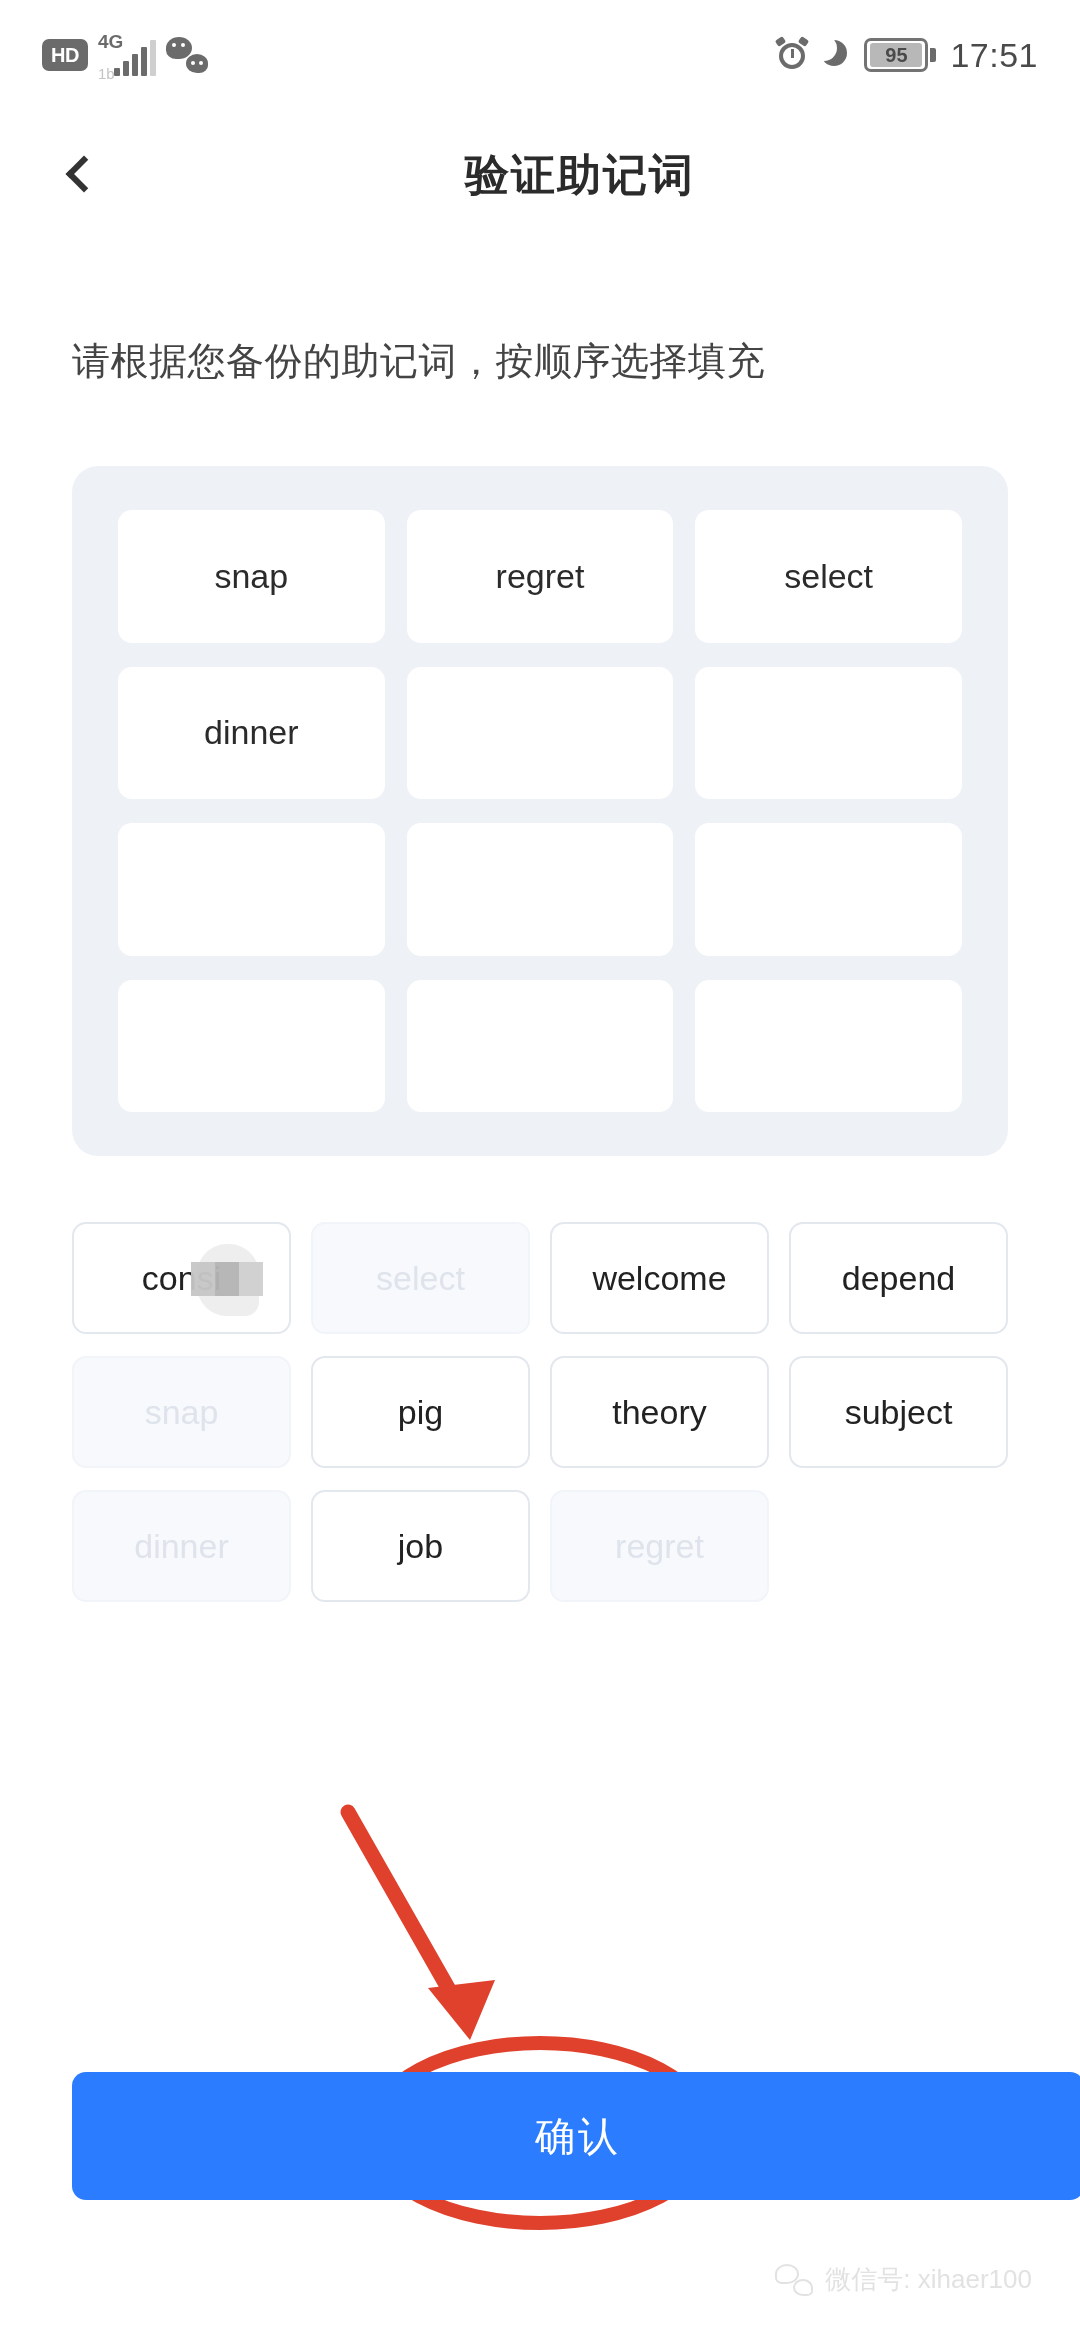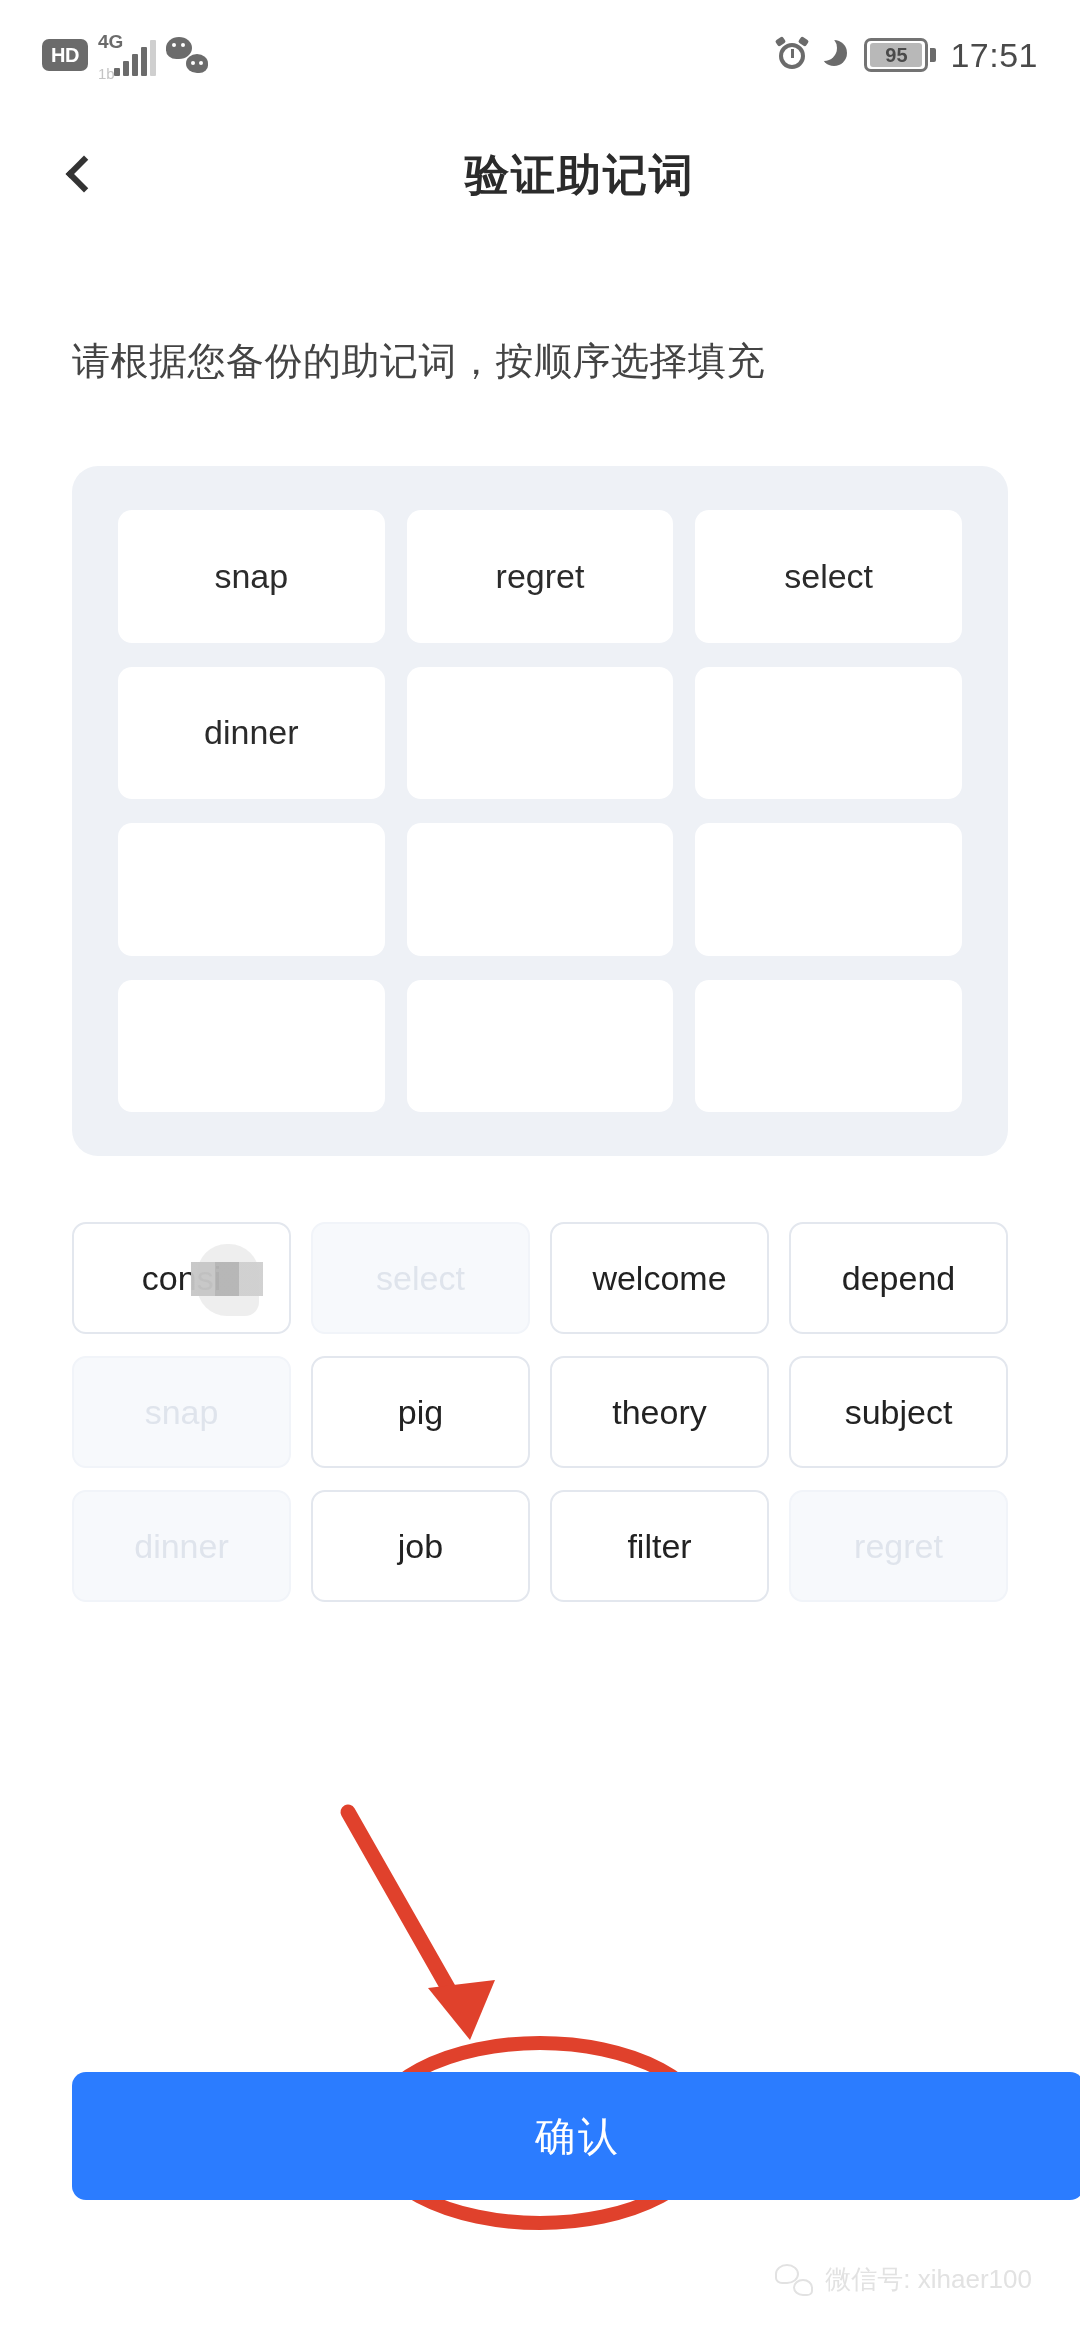--- a/index.html
+++ b/index.html
@@ -321,21 +321,20 @@
     <div class="word">welcome</div>
     <div class="word">depend</div>
 
     <div class="word used">snap</div>
     <div class="word">pig</div>
     <div class="word">theory</div>
     <div class="word">subject</div>
 
     <div class="word used">dinner</div>
     <div class="word">job</div>
-    <div class="word">filter</div>
     <div class="word used">regret</div>
   </div>
 
 
   <svg class="anno-svg" viewBox="0 0 1080 2340">
     <g>
       <line x1="348" y1="1812" x2="456" y2="2002" stroke="#e0412c" stroke-width="15" stroke-linecap="round"></line>
       <polygon points="470,2040 428,1988 495,1980" fill="#e0412c"></polygon>
     </g>
     <ellipse cx="540" cy="2133" rx="170" ry="90" fill="none" stroke="#e0412c" stroke-width="14"></ellipse>

